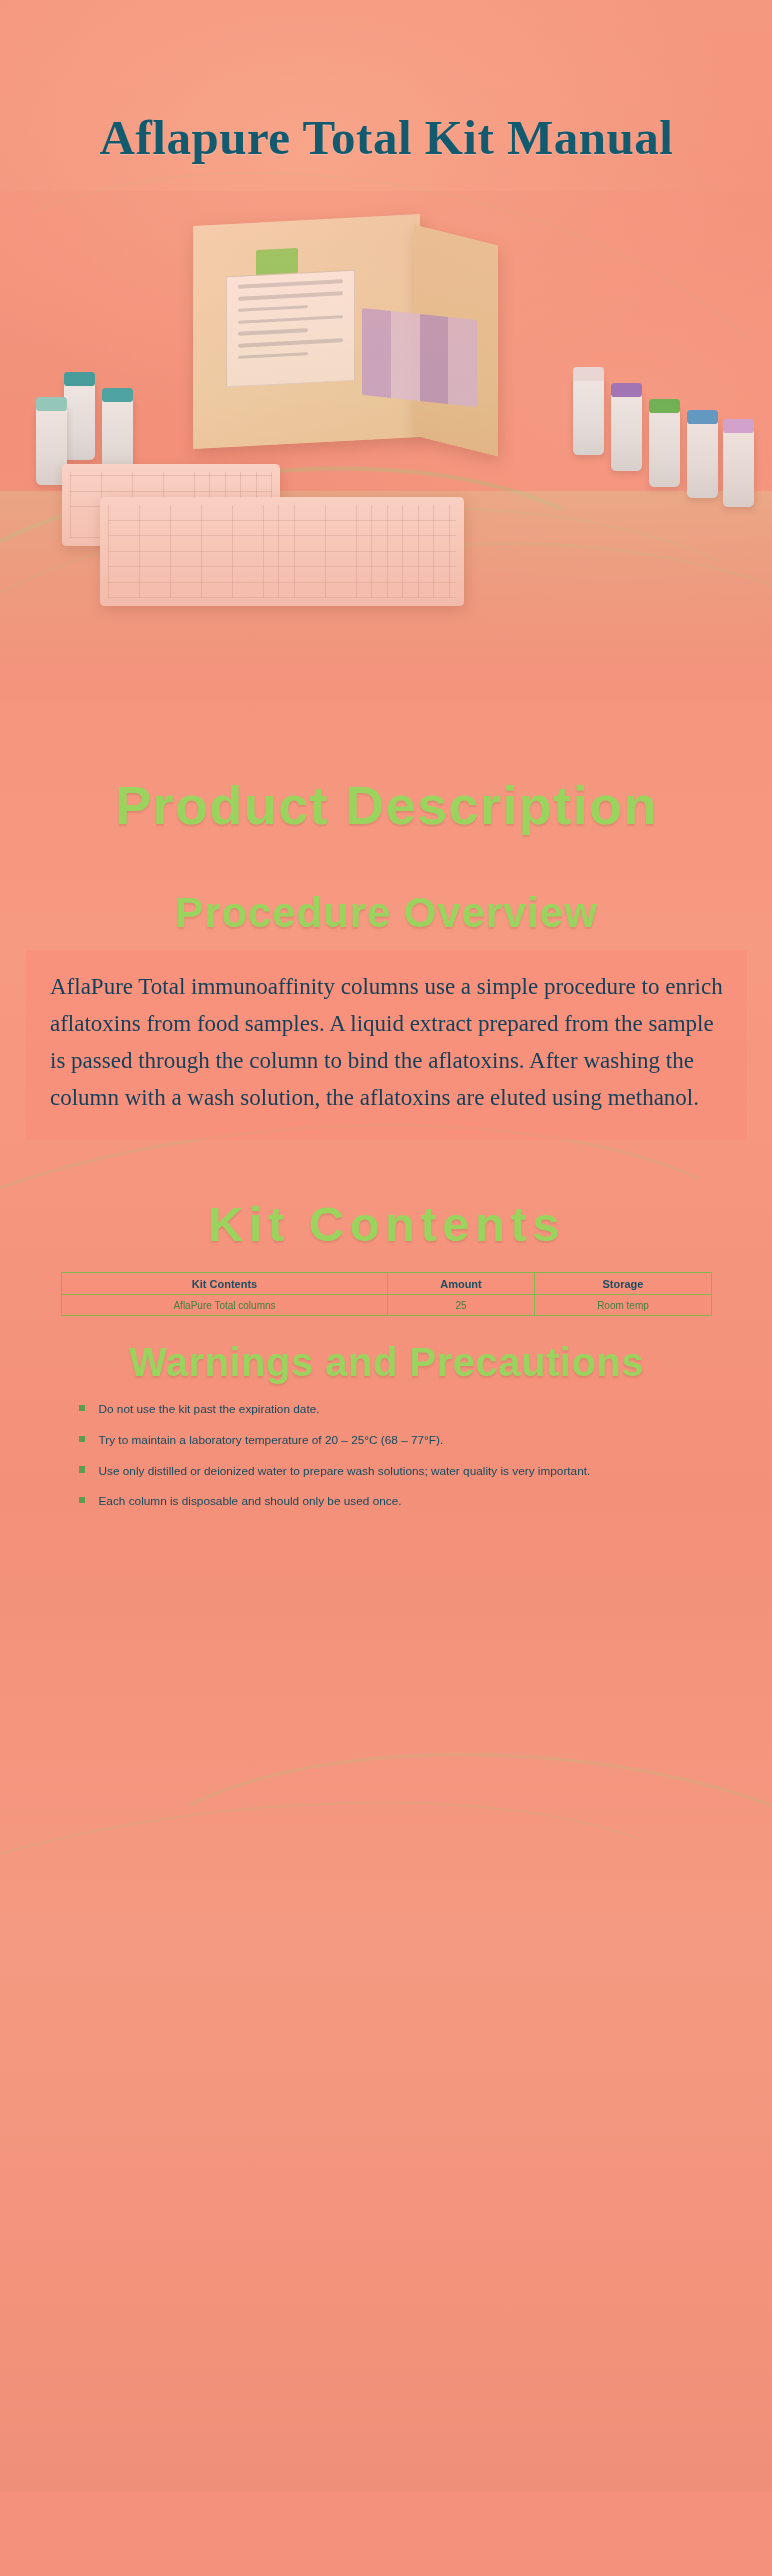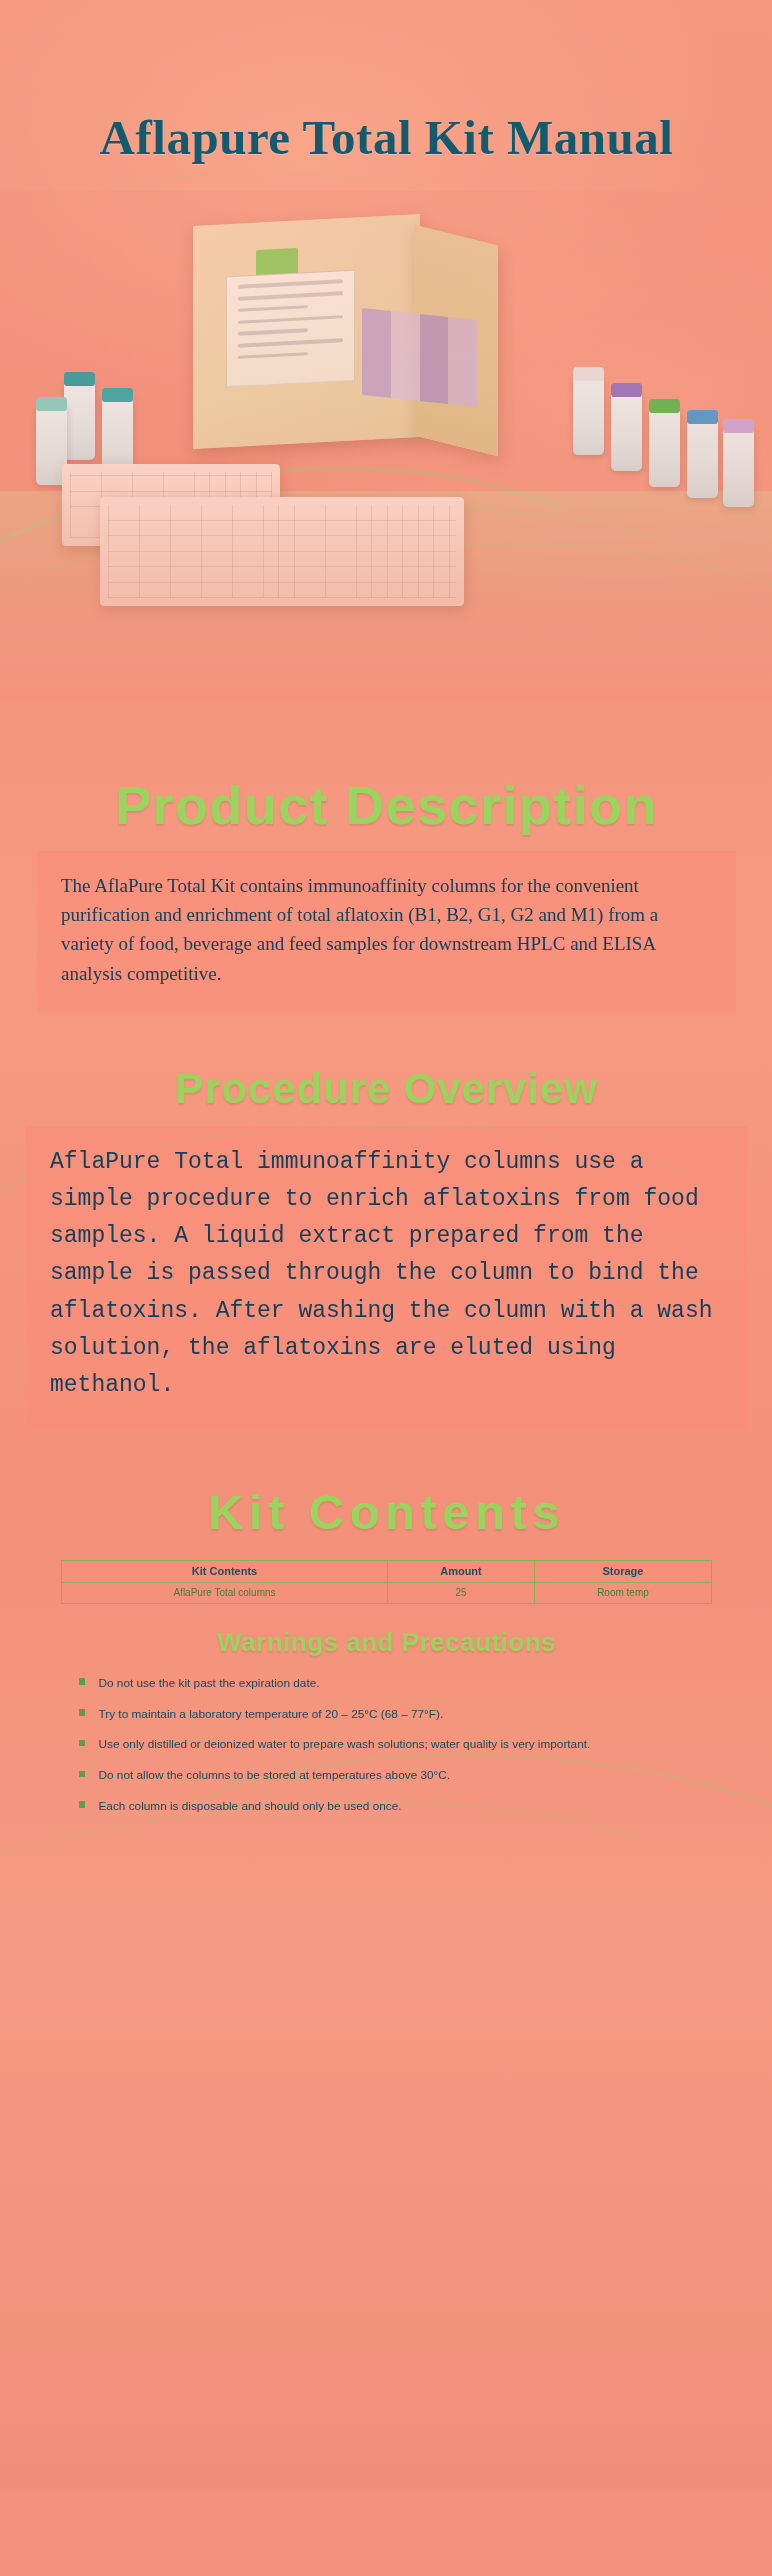--- a/index.html
+++ b/index.html
@@ -167,42 +167,42 @@
     text-align: center;
     font-family: "Liberation Sans", sans-serif;
     font-weight: bold;
     color: #9ad45f;
     text-shadow: 0 1.8px 1.8px rgba(120,70,50,0.18);
   }
 
   #product-description .sec-title { font-size: 54px; letter-spacing: 1.4px; margin: 47px 0 14.5px; }
   #procedure-overview .sec-title { font-size: 42px; letter-spacing: 0.9px; margin: 53px 0 12.7px; }
   #kit-contents .sec-title { font-size: 49px; letter-spacing: 5.5px; margin: 56px 0 20px; }
-  #warnings .sec-title { font-size: 26px; letter-spacing: 0.5px; margin: 23.6px 0 16.4px; }
+  #warnings .sec-title { font-size: 40px; letter-spacing: 0.5px; margin: 23.6px 0 16.4px; }
 
   .panel {
     margin: 0 auto;
     background: rgba(250,140,120,0.55);
     box-shadow: 0 0 0 0 rgba(0,0,0,0);
   }
   .panel.desc {
     width: 651px;
     padding: 20px 23.6px 23.6px;
     font-size: 19px;
     line-height: 1.55;
     color: #14405a;
     font-family: "Liberation Serif", serif;
   }
   .panel.proc {
     width: 673px;
     padding: 18px 23.6px 23.6px;
     font-size: 23px;
     line-height: 1.62;
     color: #123f59;
-    font-family: Liberation Mono, monospace;
+    font-family: Liberation Serif, serif;
   }
 
   
   .kit-table {
     width: 651px;
     margin: 0 auto;
     border-collapse: collapse;
     font-family: "Liberation Sans", sans-serif;
     background: rgba(250,140,120,0.35);
   }
@@ -310,21 +310,20 @@
       <div class="tray" style="left:100px; top:306px; width:364px; height:109px;">
           <div class="grid"></div>
         </div>
 
       <div class="photo-tint"></div>
     </div>
   </div>
 
   <div class="section" id="product-description">
     <div class="sec-title">Product Description</div>
-    <div class="panel desc">The AflaPure Total Kit contains immunoaffinity columns for the convenient purification and enrichment of total aflatoxin (B1, B2, G1, G2 and M1) from a variety of food, beverage and feed samples for downstream HPLC and ELISA analysis competitive.</div>
   </div>
 
   <div class="section" id="procedure-overview">
     <div class="sec-title">Procedure Overview</div>
     <div class="panel proc">AflaPure Total immunoaffinity columns use a simple procedure to enrich aflatoxins from food samples. A liquid extract prepared from the sample is passed through the column to bind the aflatoxins. After washing the column with a wash solution, the aflatoxins  are eluted using methanol.</div>
   </div>
 
   <div class="section" id="kit-contents">
     <div class="sec-title">Kit Contents</div>
     <table class="kit-table">
@@ -344,19 +343,18 @@
       </tbody>
     </table>
   </div>
 
   <div class="section" id="warnings">
     <div class="sec-title">Warnings and Precautions</div>
     <ul class="warn-list">
       <li>Do not use the kit past the expiration date.</li>
       <li>Try to maintain a laboratory temperature of 20 – 25°C (68 – 77°F).</li>
       <li>Use only distilled or deionized water to prepare wash solutions; water quality is very important.</li>
-      <li>Do not allow the columns to be stored at temperatures above 30°C.</li>
       <li>Each column is disposable and should only be used once.</li>
     </ul>
   </div>
 
 </div>
 
 
 </body></html>

